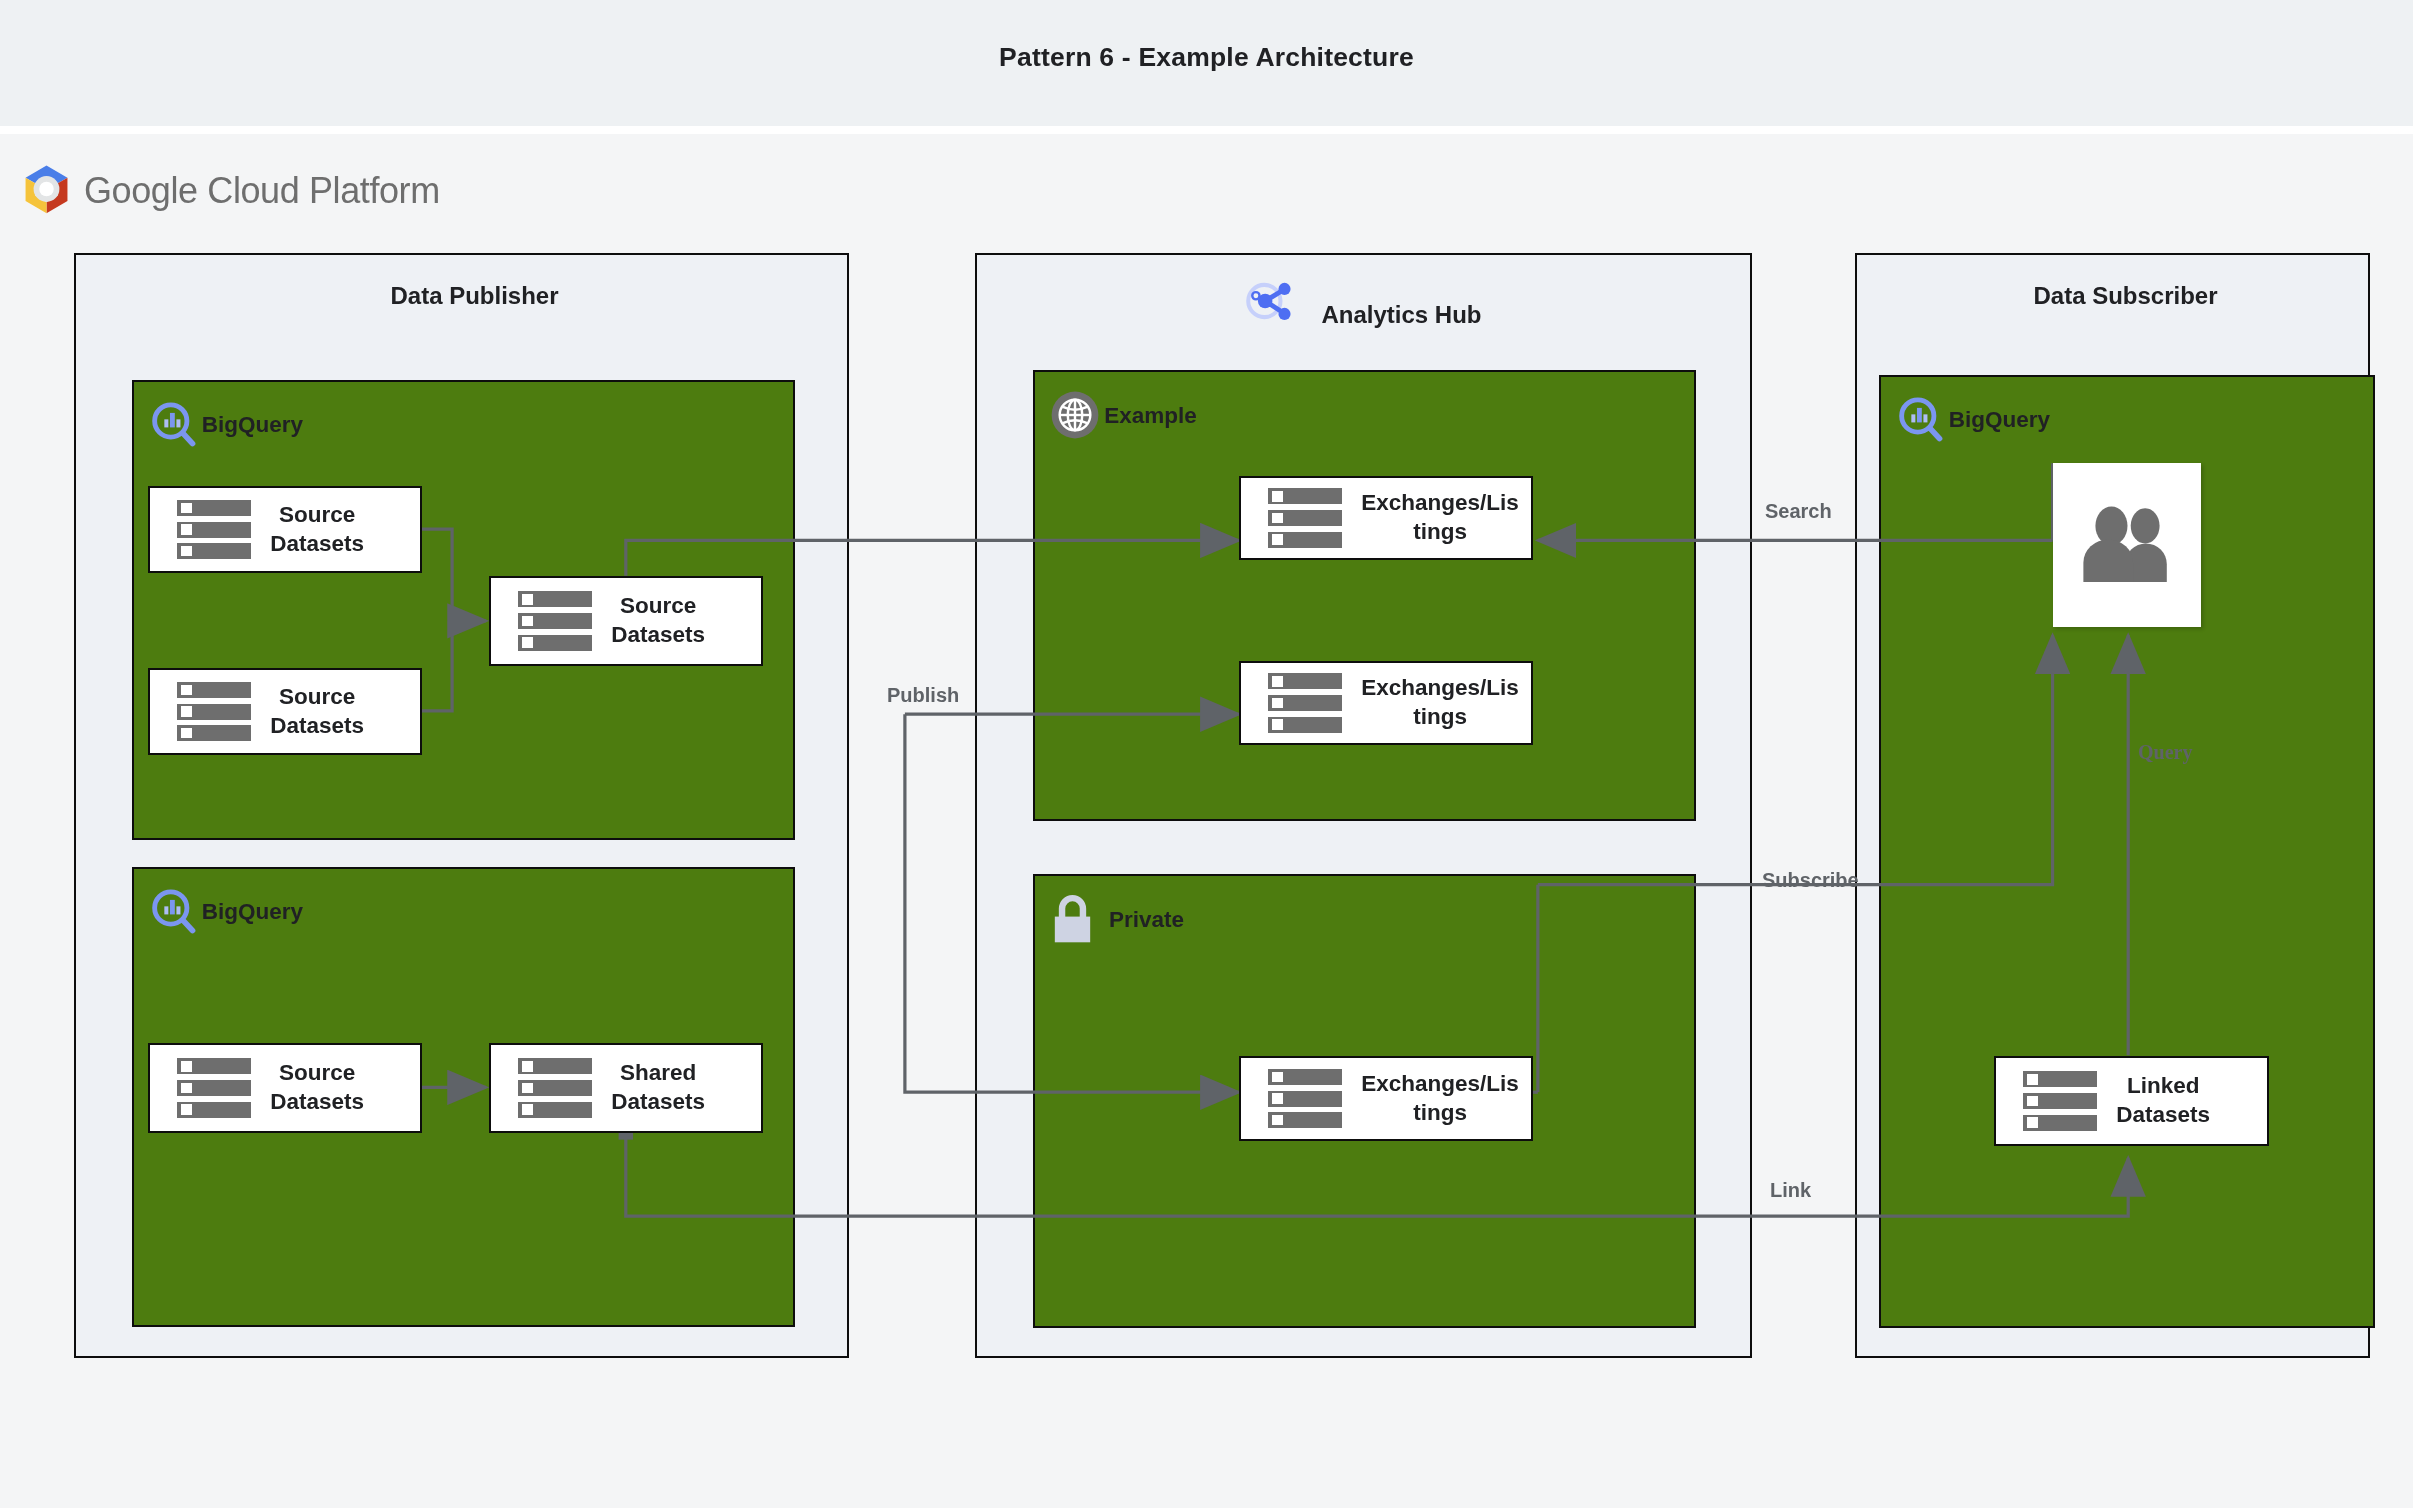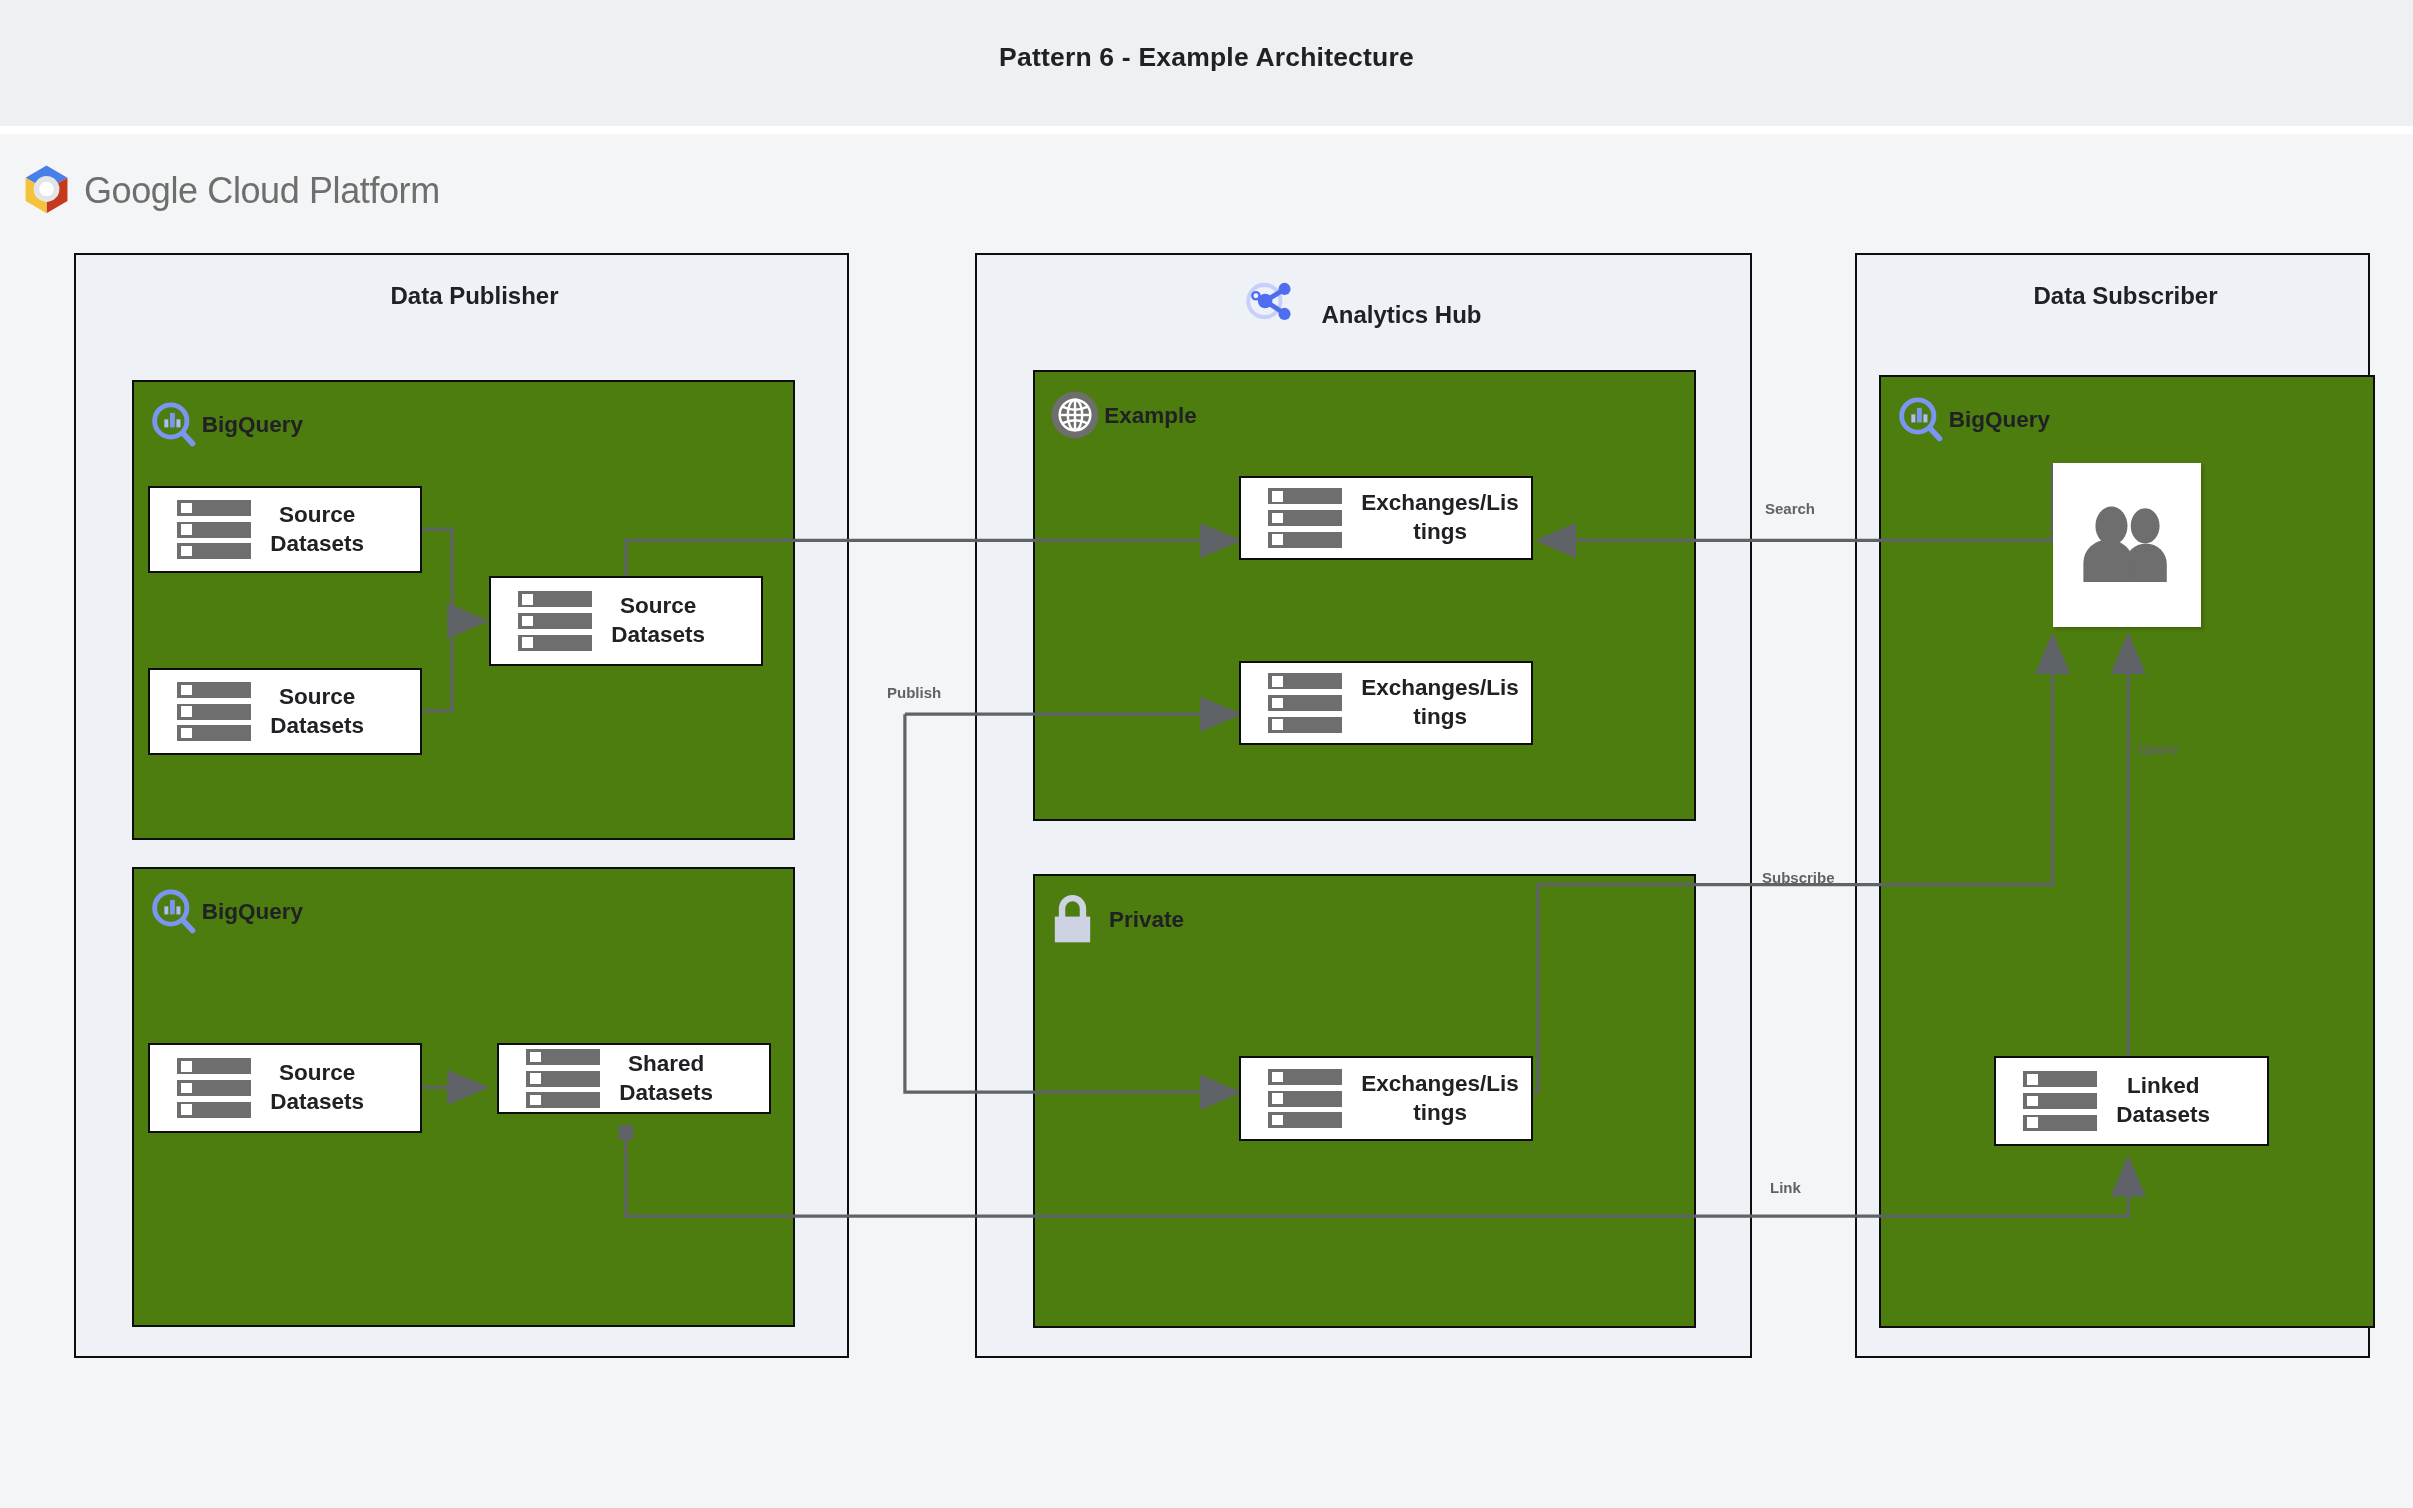--- a/index.html
+++ b/index.html
@@ -95,21 +95,21 @@
     font-size:22.5px;font-weight:bold;color:#202124;
     line-height:1.28;
     text-align:center;
   }
   
   #node-src-1{left:148px;top:486px;width:274px;height:87px;}
   #node-src-2{left:148px;top:668px;width:274px;height:87px;}
   #node-src-3{left:489px;top:576px;width:274px;height:90px;}
   
   #node-src-4{left:148px;top:1043px;width:274px;height:90px;}
-  #node-shared{left:489px;top:1043px;width:274px;height:71px;margin-left:8px;}
+  #node-shared{left:489px;top:1043px;width:274px;height:90px;}
   
   #node-exch-1{left:1239px;top:476px;width:294px;height:84px;}
   #node-exch-2{left:1239px;top:661px;width:294px;height:84px;}
   
   #node-exch-3{left:1239px;top:1056px;width:294px;height:85px;}
   
   #node-linked{left:1994px;top:1056px;width:275px;height:90px;}
 
   
   #node-users{
@@ -132,21 +132,21 @@
 
   
   .bq-icon{width:50px;height:50px;flex:0 0 auto;}
 
   
   #wires{position:absolute;left:0;top:0;width:2413px;height:1508px;z-index:4;pointer-events:none;}
 
   
   .edge-label{
     position:absolute;z-index:8;
-    font-size:15px;font-weight:bold;color:#5f6368;
+    font-size:20px;font-weight:bold;color:#5f6368;
     white-space:nowrap;
   }
   #lbl-publish{left:887px;top:684px;}
   #lbl-search{left:1765px;top:500px;}
   #lbl-subscribe{left:1762px;top:869px;}
   #lbl-query{left:2138px;top:741px;font-family:Liberation Serif, serif;}
   #lbl-link{left:1770px;top:1179px;}
 </style>
 </head>
 <body>

